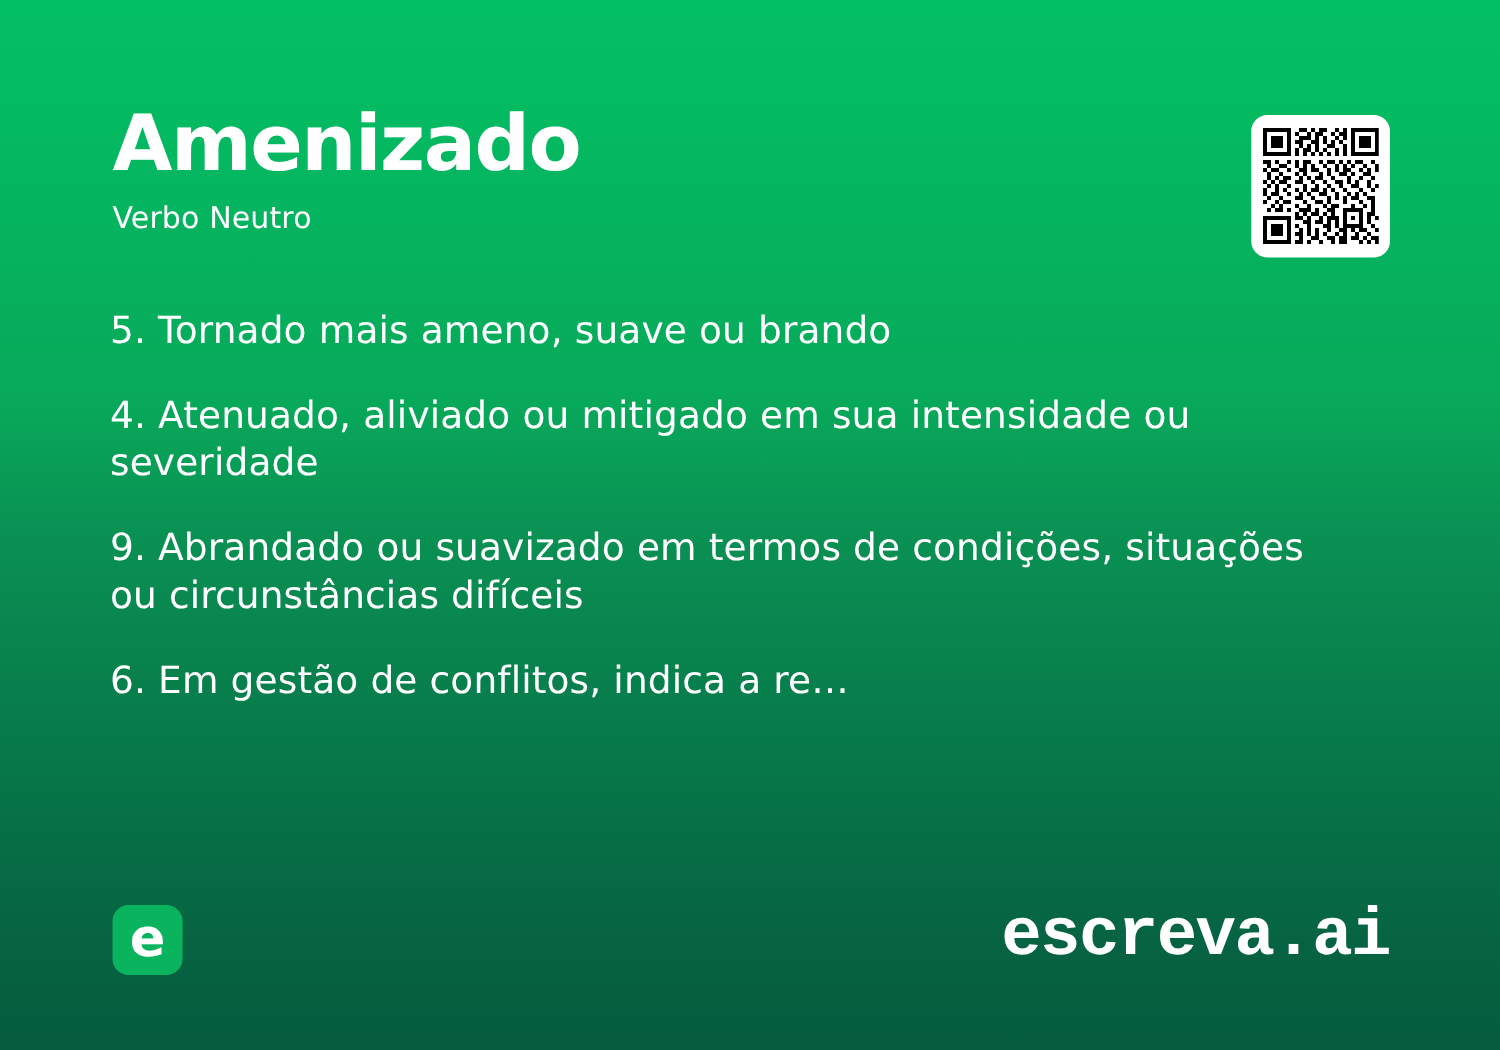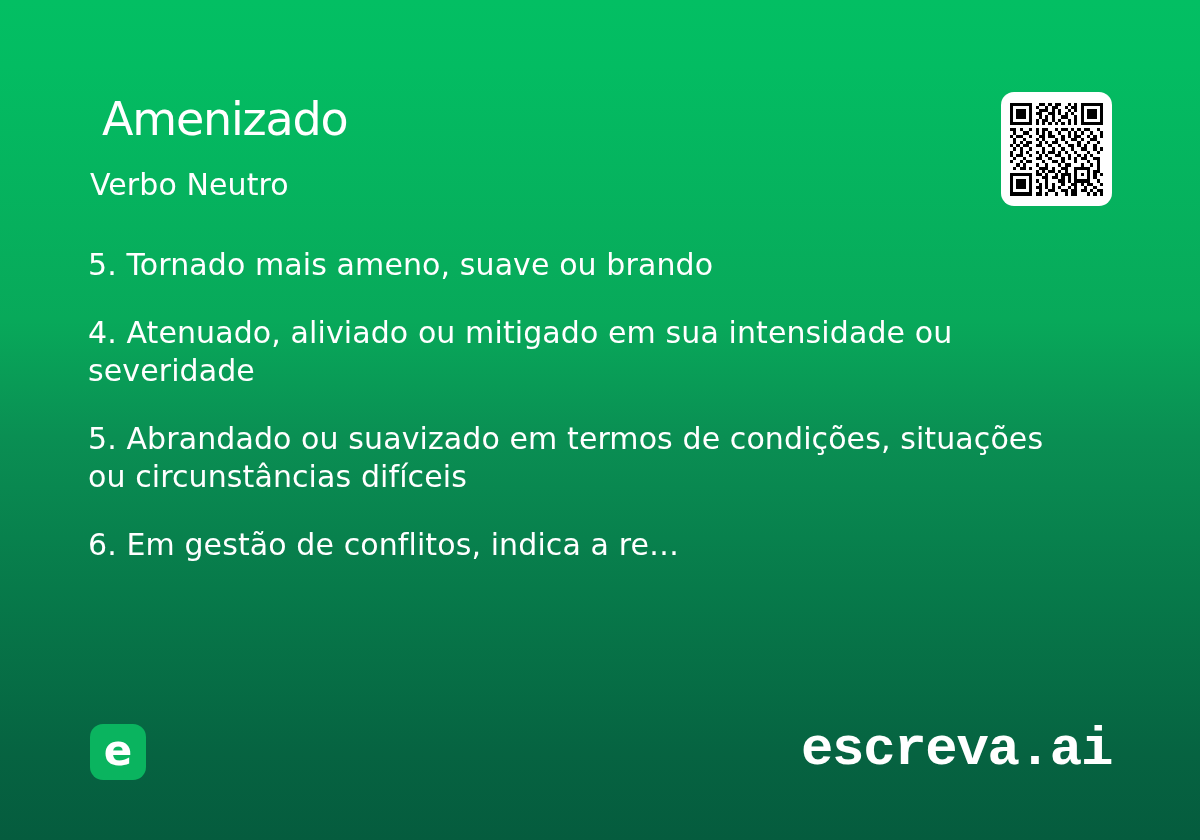--- a/index.html
+++ b/index.html
@@ -31,34 +31,34 @@
 
   
   #header {
     position: absolute;
     left: 90px;
     top: 84px;
     right: 90px;
   }
 
   #word-title {
-    margin: 12px;
+    margin: 0;
     color: #ffffff;
-    font-size: 46px;
+    font-size: 62px;
     line-height: 1.0;
-    font-weight: 400;
+    font-weight: 700;
     letter-spacing: -1.2px;
     font-family: "DejaVu Sans", sans-serif;
   }
 
   #word-class {
     margin: 0;
     padding-top: 16px;
     color: #ffffff;
-    font-size: 30px;
+    font-size: 24px;
     line-height: 1.0;
     font-weight: 400;
     letter-spacing: 0.1px;
     font-family: "DejaVu Sans", sans-serif;
   }
 
   
   #qr-card {
     position: absolute;
     left: 1001px;
@@ -378,21 +378,21 @@
         <rect x="24" y="28" width="1" height="1"></rect>
         <rect x="26" y="28" width="1" height="1"></rect>
         <rect x="28" y="28" width="1" height="1"></rect>
       </g>
     </svg>
   </div>
 
   <div id="definitions">
     <p class="definition">5. Tornado mais ameno, suave ou brando</p>
     <p class="definition">4. Atenuado, aliviado ou mitigado em sua intensidade ou severidade</p>
-    <p class="definition">5. Abrandado ou suavizado em termos de condições, situações ou circunstâncias difíceis</p>
+    <p class="definition">9. Abrandado ou suavizado em termos de condições, situações ou circunstâncias difíceis</p>
     <p class="definition">6. Em gestão de conflitos, indica a re…</p>
   </div>
 
   <div id="footer-logo-mark">
     <div id="footer-logo-letter">e</div>
   </div>
 
   <div id="footer-wordmark">escreva.ai</div>
 
 </div>

